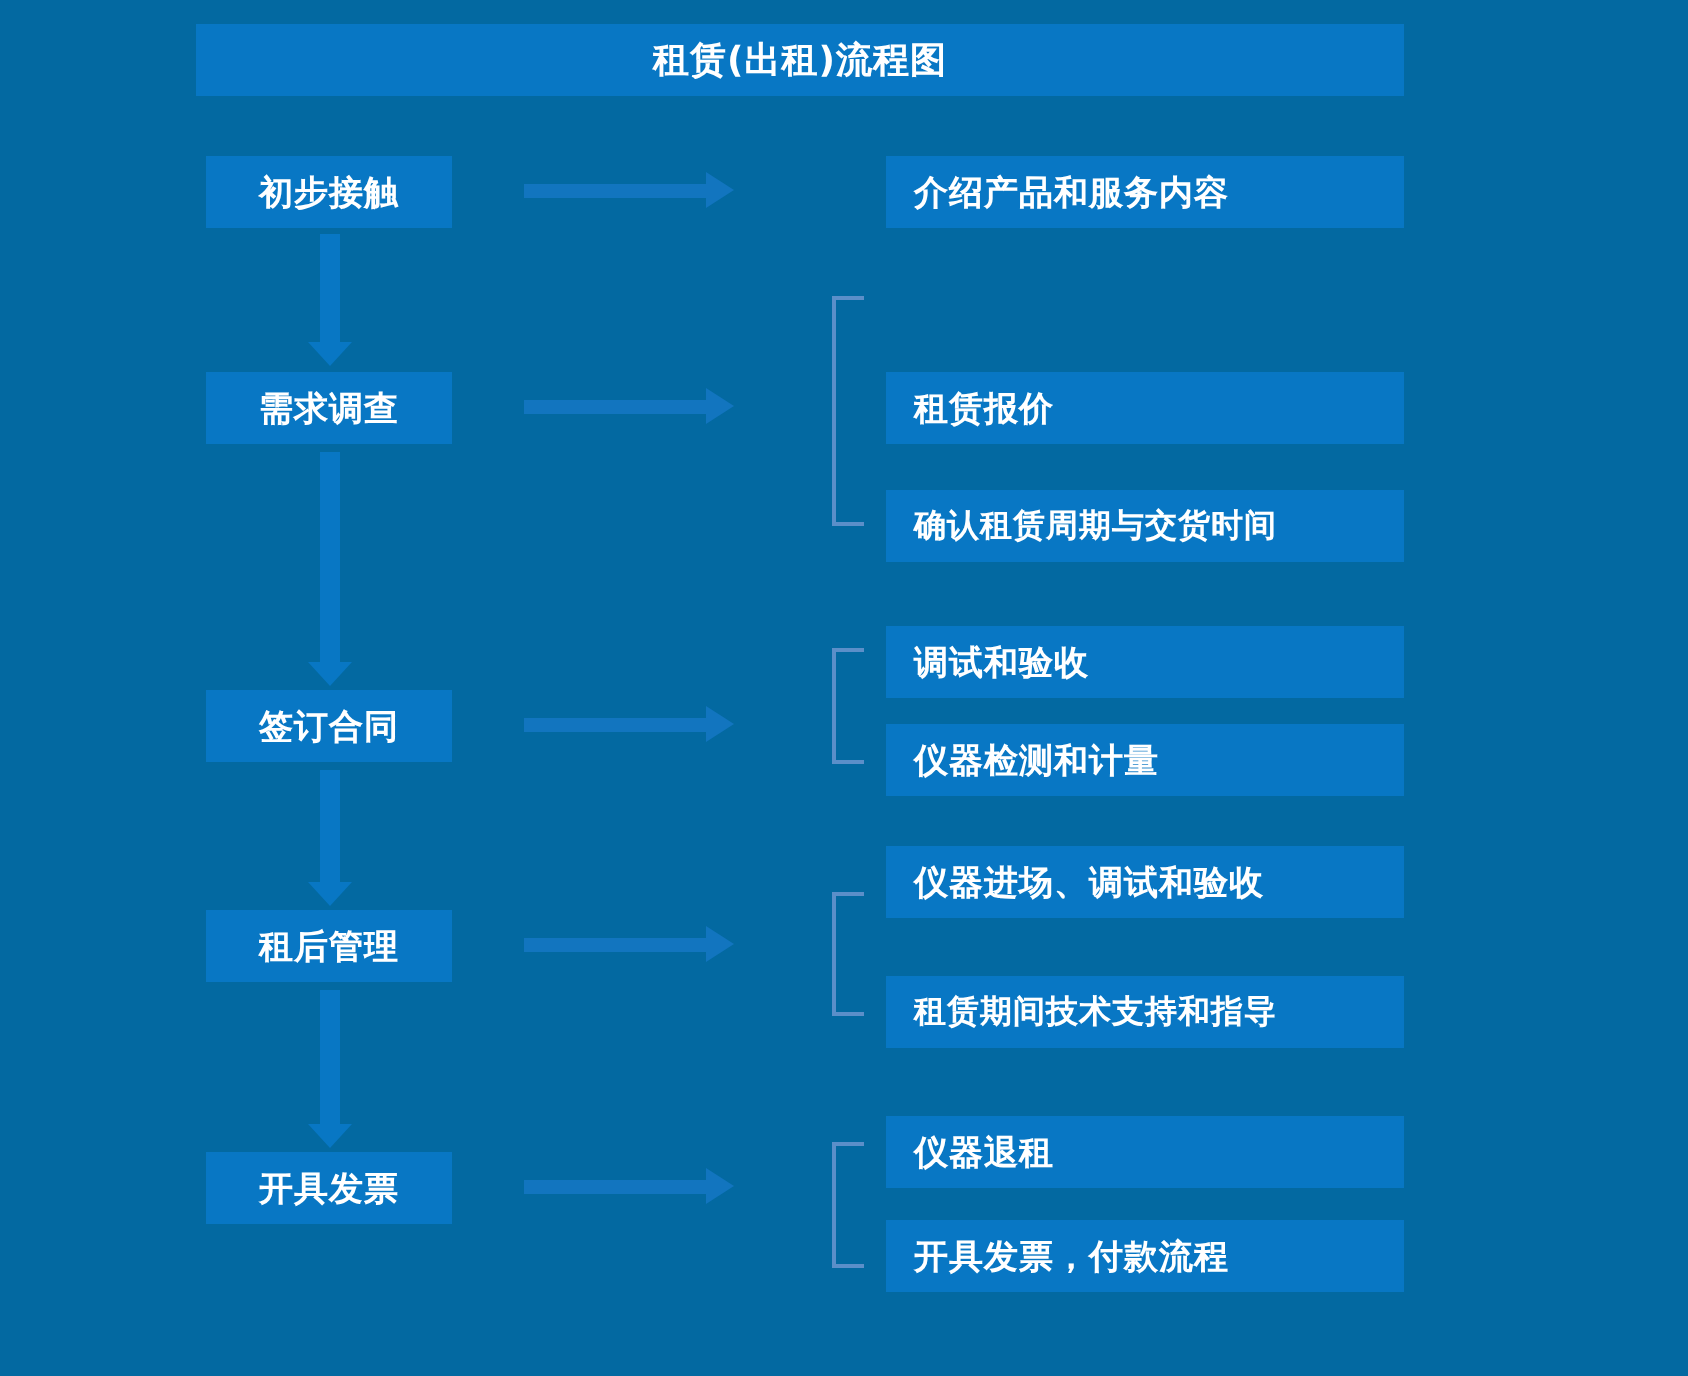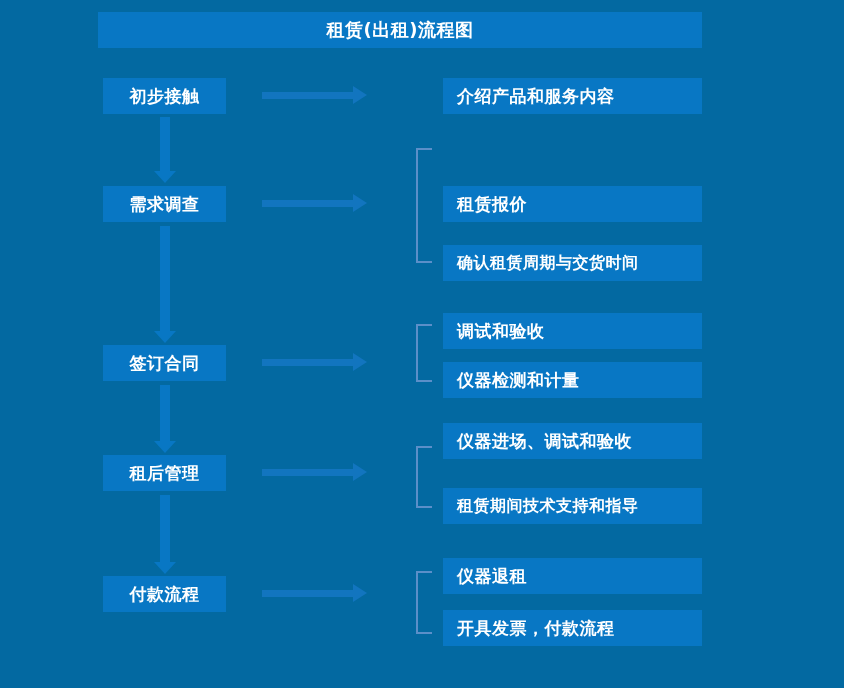--- a/index.html
+++ b/index.html
@@ -66,21 +66,21 @@
   <div class="title-bar">租赁(出租)流程图</div>
 
   <div class="node stage" style="top:78px;">初步接触</div>
 
   <div class="node stage" style="top:186px;">需求调查</div>
 
   <div class="node stage" style="top:345px;">签订合同</div>
 
   <div class="node stage" style="top:455px;">租后管理</div>
 
-  <div class="node stage" style="top:576px;">付款流程</div>
+  <div class="node stage" style="top:576px;">开具发票</div>
 
   <div class="v-arrow" style="top:117px; height:55px;"></div>
   <div class="v-arrow" style="top:226px; height:106px;"></div>
   <div class="v-arrow" style="top:385px; height:57px;"></div>
   <div class="v-arrow" style="top:495px; height:68px;"></div>
 
   <div class="h-arrow" style="top:92px;"></div>
   <div class="h-arrow" style="top:200px;"></div>
   <div class="h-arrow" style="top:359px;"></div>
   <div class="h-arrow" style="top:469px;"></div>

